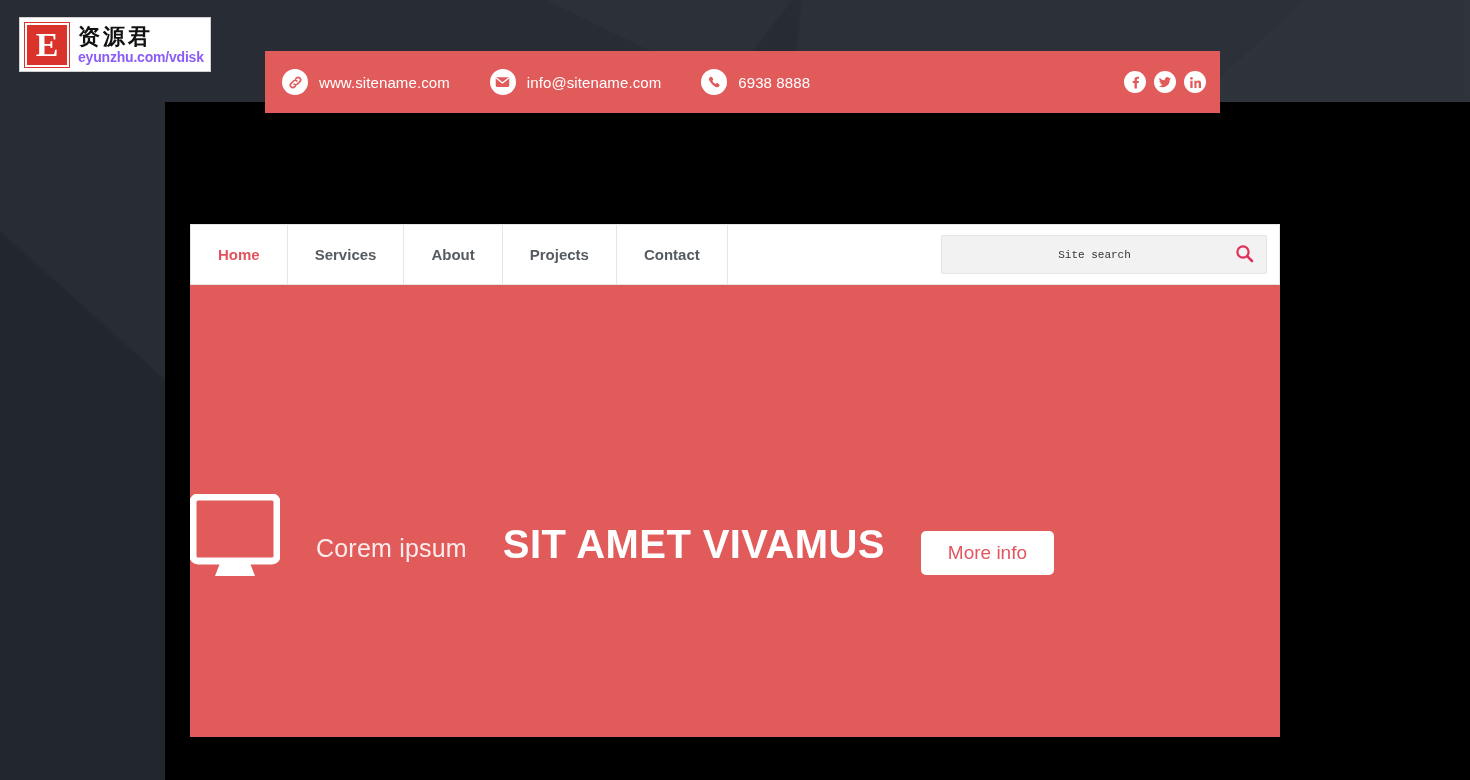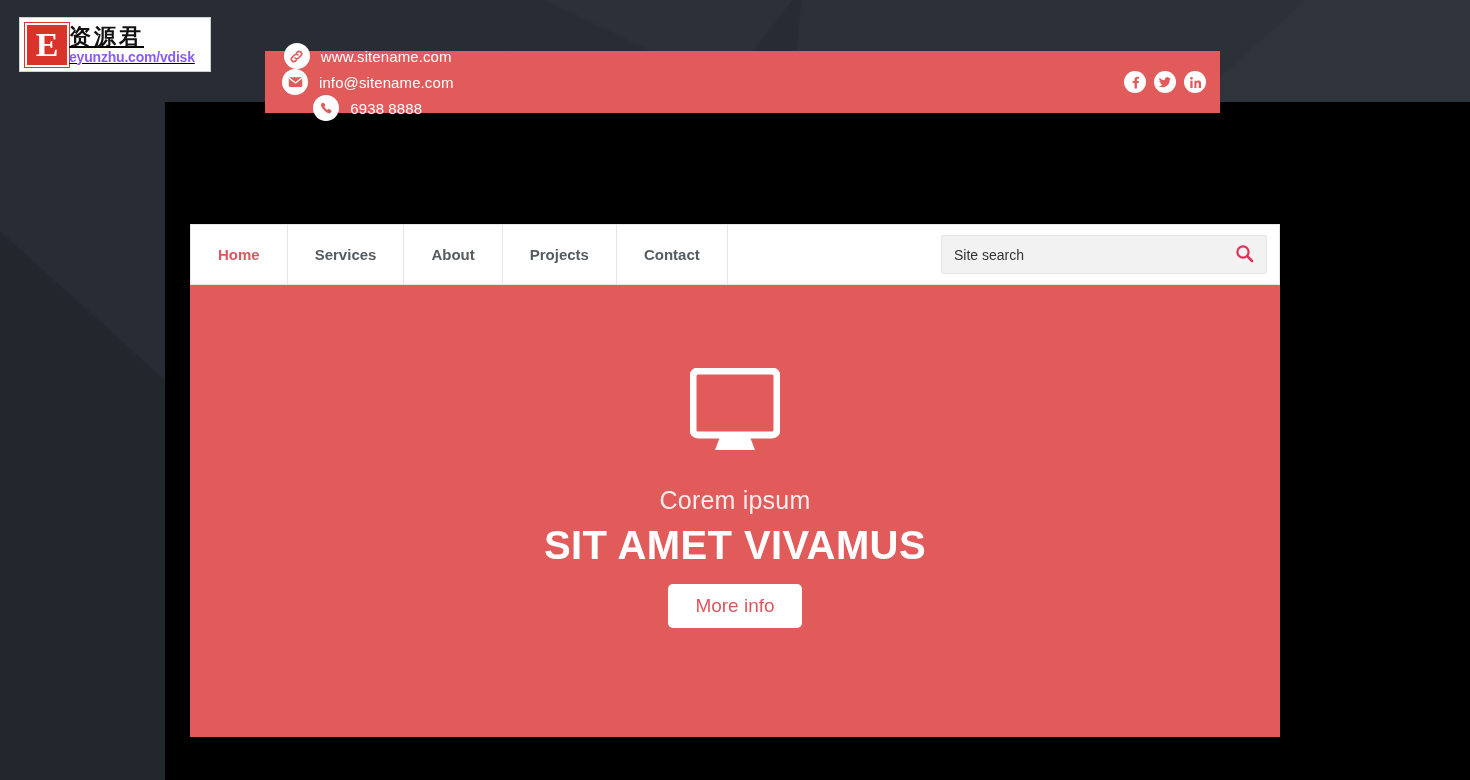--- a/index.html
+++ b/index.html
@@ -51,21 +51,21 @@
     border: 2px solid #ffffff;
     outline: 1px solid #d9332b;
     color: #ffffff;
     font-family: "Liberation Serif", serif;
     font-weight: bold;
     font-size: 34px;
     line-height: 40px;
     text-align: center;
     flex: 0 0 auto;
   }
-  .wm-text { margin-left: 0; line-height: 1; text-decoration: underline; }
+  .wm-text { margin-left: 9px; line-height: 1; }
   .wm-cn {
     font-family: "DejaVu Sans", sans-serif;
     font-size: 22px;
     font-weight: bold;
     color: #111111;
     letter-spacing: 3px;
     display: block;
   }
   .wm-url {
     font-size: 14px;
@@ -95,21 +95,20 @@
     height: 62px;
     background: #e15b5b;
     display: flex;
     align-items: center;
     z-index: 40;
   }
   .contact-list {
     display: flex;
     align-items: center;
     margin-left: 17px;
-    flex-direction: column;
   }
   .contact-item {
     display: flex;
     align-items: center;
     margin-right: 40px;
   }
   .c-icon {
     width: 26px;
     height: 26px;
     border-radius: 50%;
@@ -201,24 +200,25 @@
     border: 1px solid #e6e6e6;
     border-radius: 2px;
     padding: 0 12px;
     position: relative;
   }
   .search-input {
     flex: 1 1 auto;
     border: none;
     outline: none;
     background: transparent;
-    font-family: Liberation Sans, sans-serif;
-    font-size: 14px;
+    font-family: Liberation Mono, monospace;
+    font-size: 11px;
     color: #333333;
     height: 100%;
+    text-align: center;
   }
   .search-input::placeholder { color: #333333; opacity: 1; }
   .search-btn {
     border: none;
     background: transparent;
     color: #e0315a;
     cursor: pointer;
     display: flex;
     align-items: center;
     padding: 0;
@@ -226,25 +226,26 @@
 
   
   .hero {
     position: absolute;
     left: 190px;
     top: 270px;
     width: 1090px;
     height: 452px;
     background: #e15b5b;
     display: flex;
-    flex-direction: column;
+    flex-direction: row;
     align-items: center;
     justify-content: flex-start;
     padding-top: 83px;
     overflow: hidden;
+    gap: 36px;
   }
   .hero-icon { margin-bottom: 32px; }
   .hero-icon svg { display: block; }
   .hero-sub {
     color: #fdecec;
     font-size: 25px;
     letter-spacing: 0.2px;
     margin-bottom: 8px;
   }
   .hero-title {

